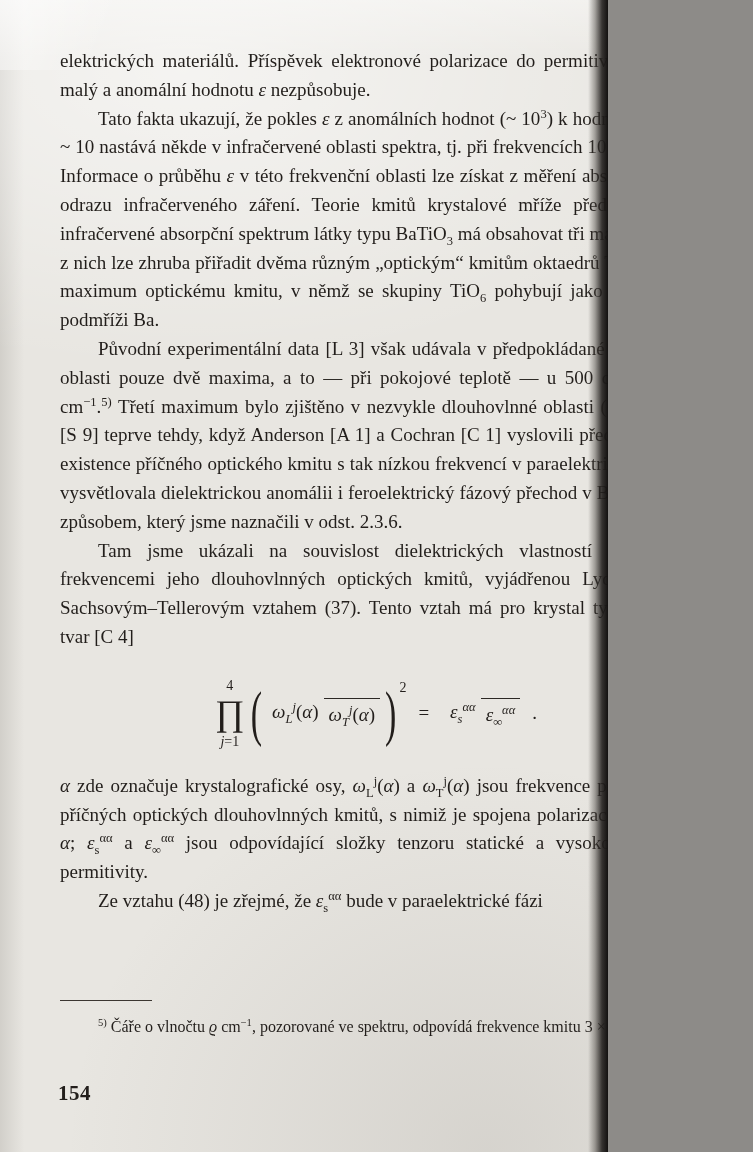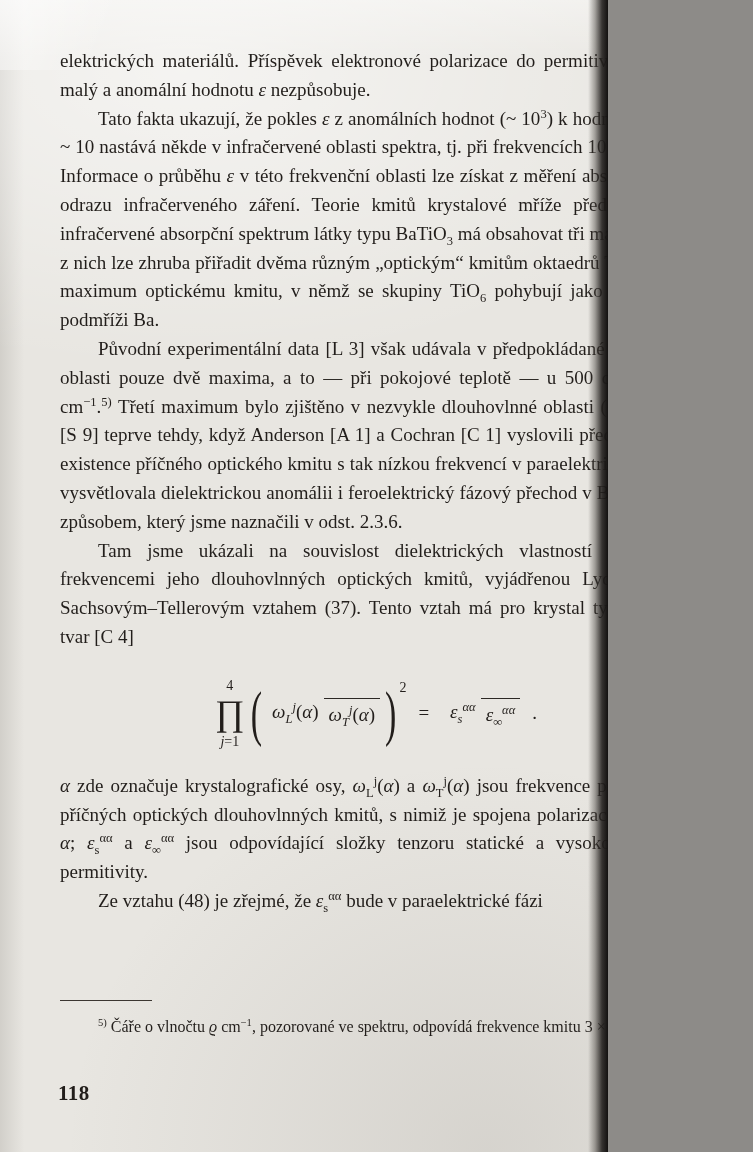--- a/index.html
+++ b/index.html
@@ -138,16 +138,16 @@
 
     <p class="para noindent"><i>α</i> zde označuje krystalografické osy, <i>ω</i><sub>L</sub><sup>j</sup>(<i>α</i>) a <i>ω</i><sub>T</sub><sup>j</sup>(<i>α</i>) jsou frekvence podélných a příčných optických dlouhovlnných kmitů, s nimiž je spojena polarizace ve směru <i>α</i>; <i>ε</i><sub>s</sub><sup>αα</sup> a <i>ε</i><sub>∞</sub><sup>αα</sup> jsou odpovídající složky tenzoru statické a vysokofrekvenční permitivity.</p>
     <p class="para">Ze vztahu (48) je zřejmé, že <i>ε</i><sub>s</sub><sup>αα</sup> bude v paraelektrické fázi</p>
   </div>
 
   <div class="footnote">
     <div class="footnote-rule"></div>
     <p class="footnote-text"><sup>5)</sup> Čáře o vlnočtu <i>ϱ</i> cm<sup>−1</sup>, pozorované ve spektru, odpovídá frekvence kmitu 3 × 10<sup>10</sup> <i>ϱ</i> Hz.</p>
   </div>
 
-  <div class="page-number">118</div>
+  <div class="page-number">154</div>
 
   <div class="edge-right"></div>
 </div>
 
 </body></html>

